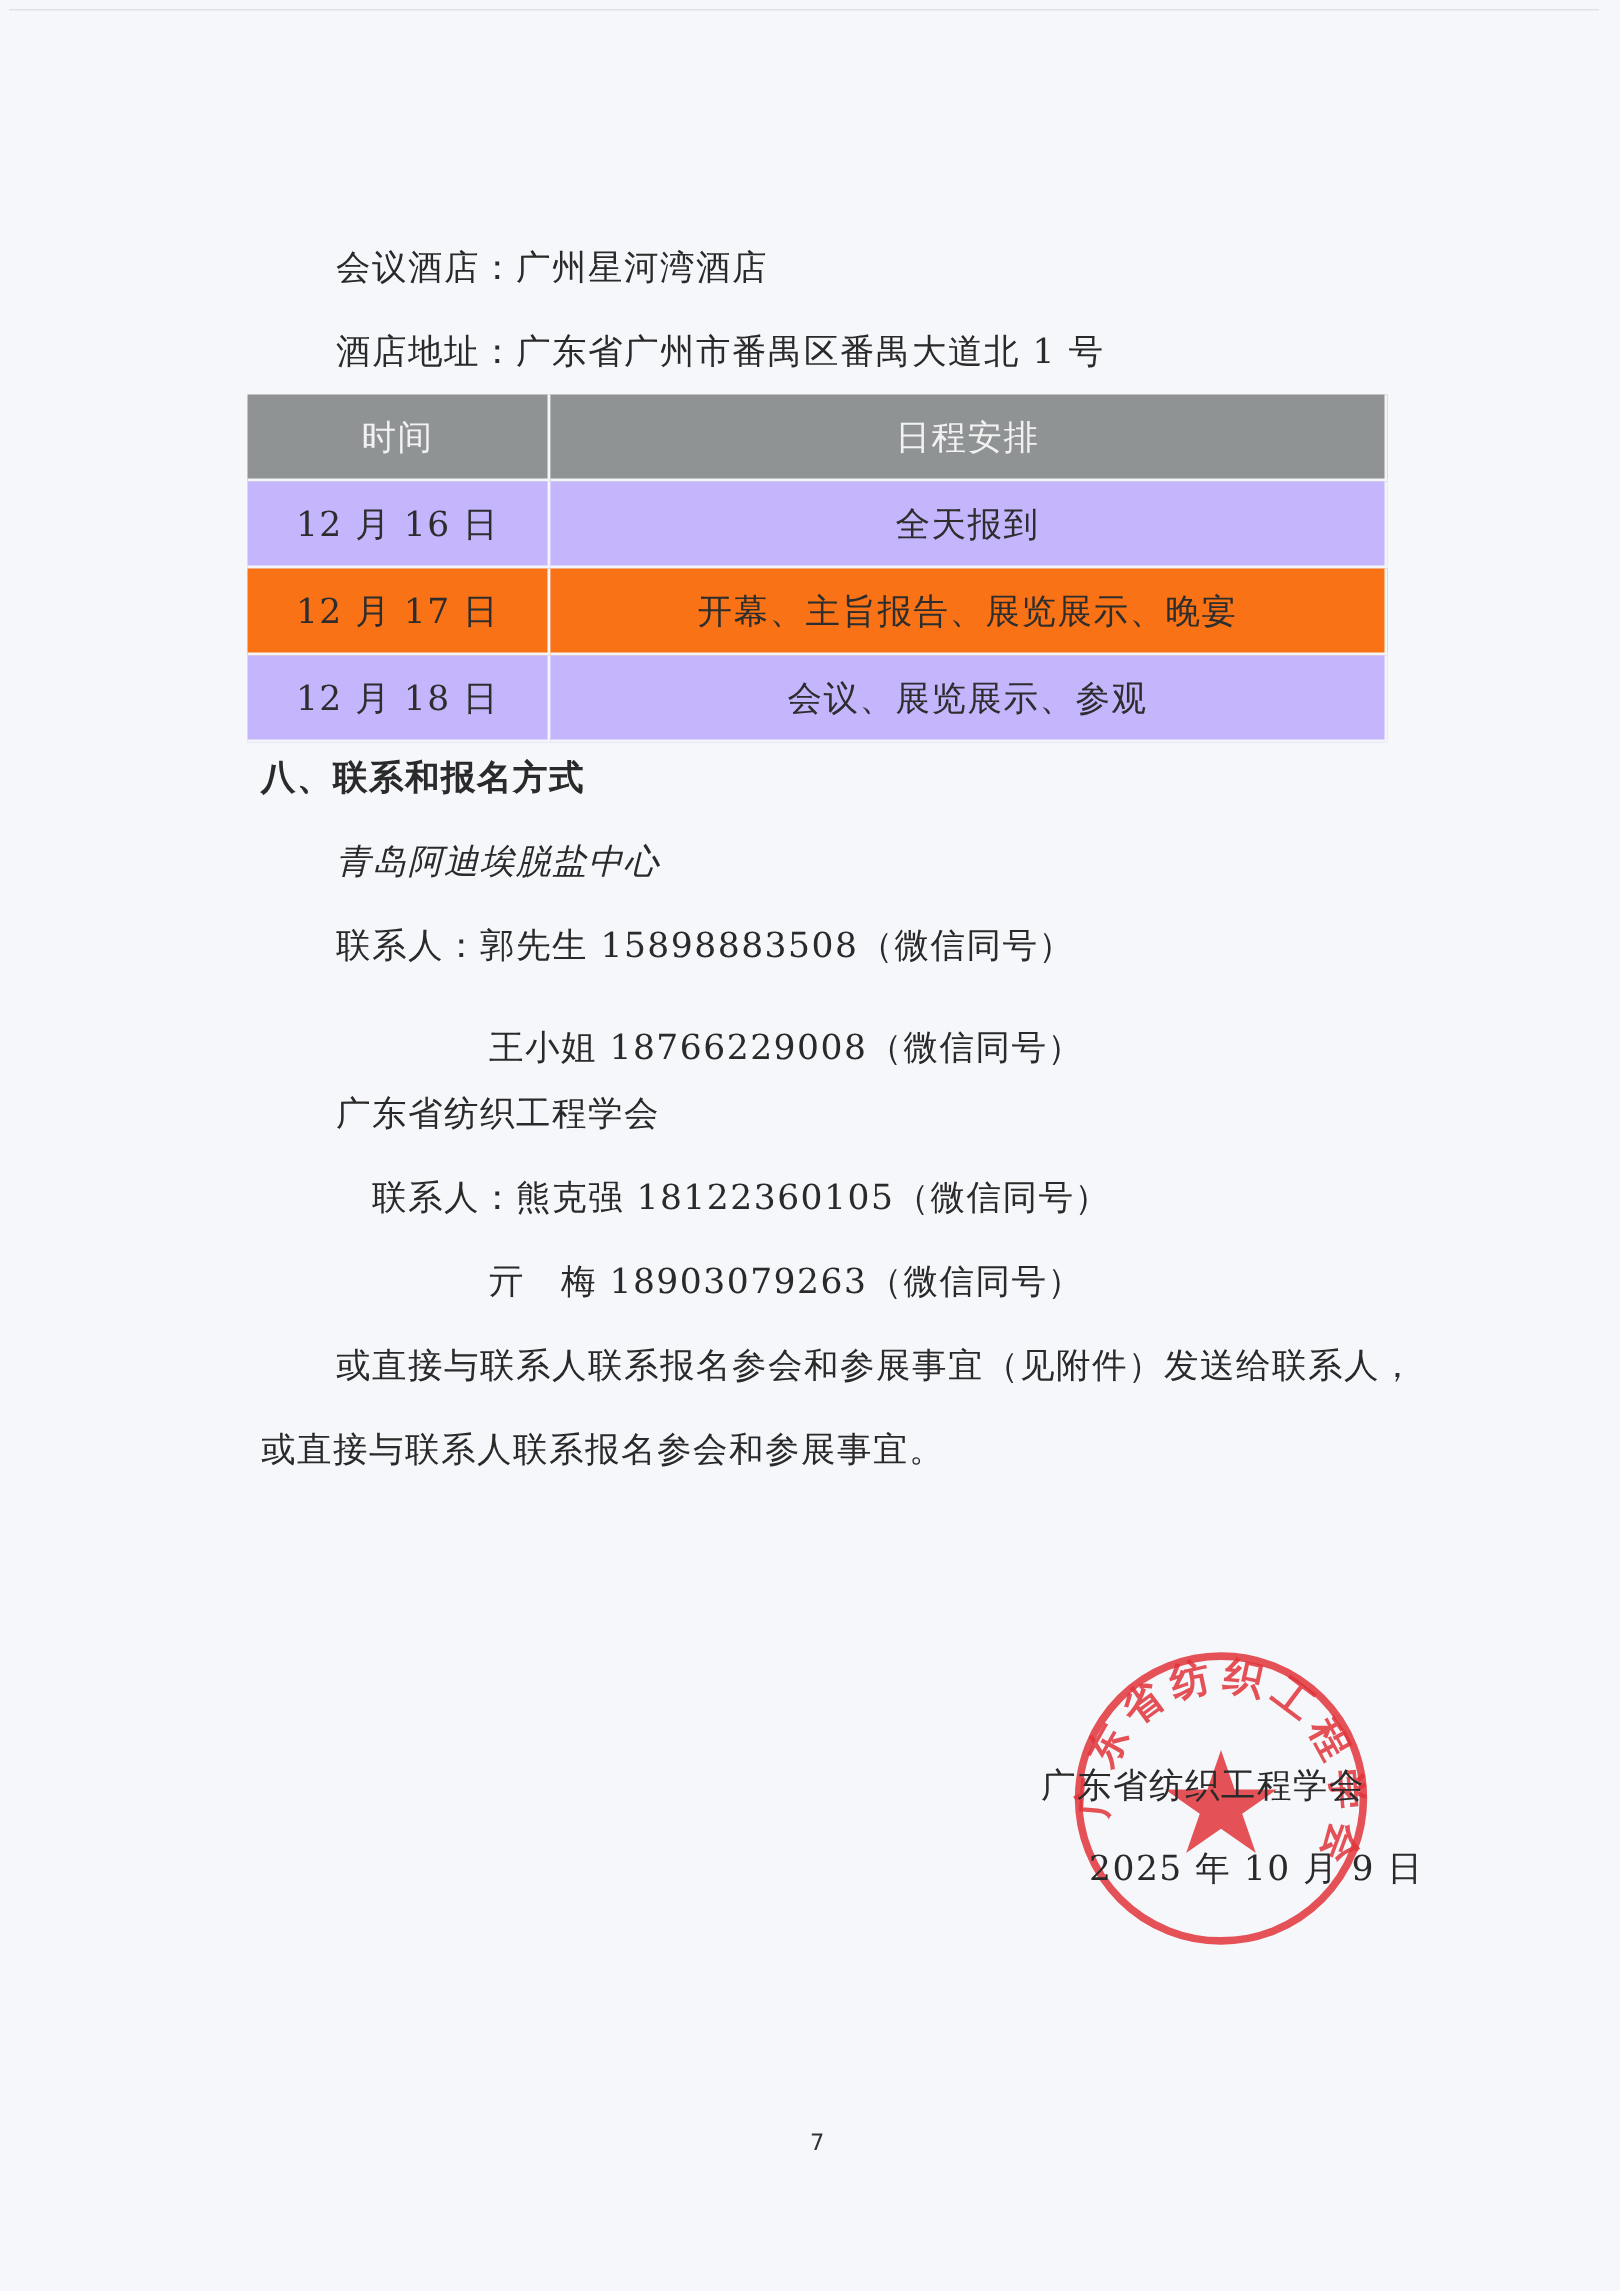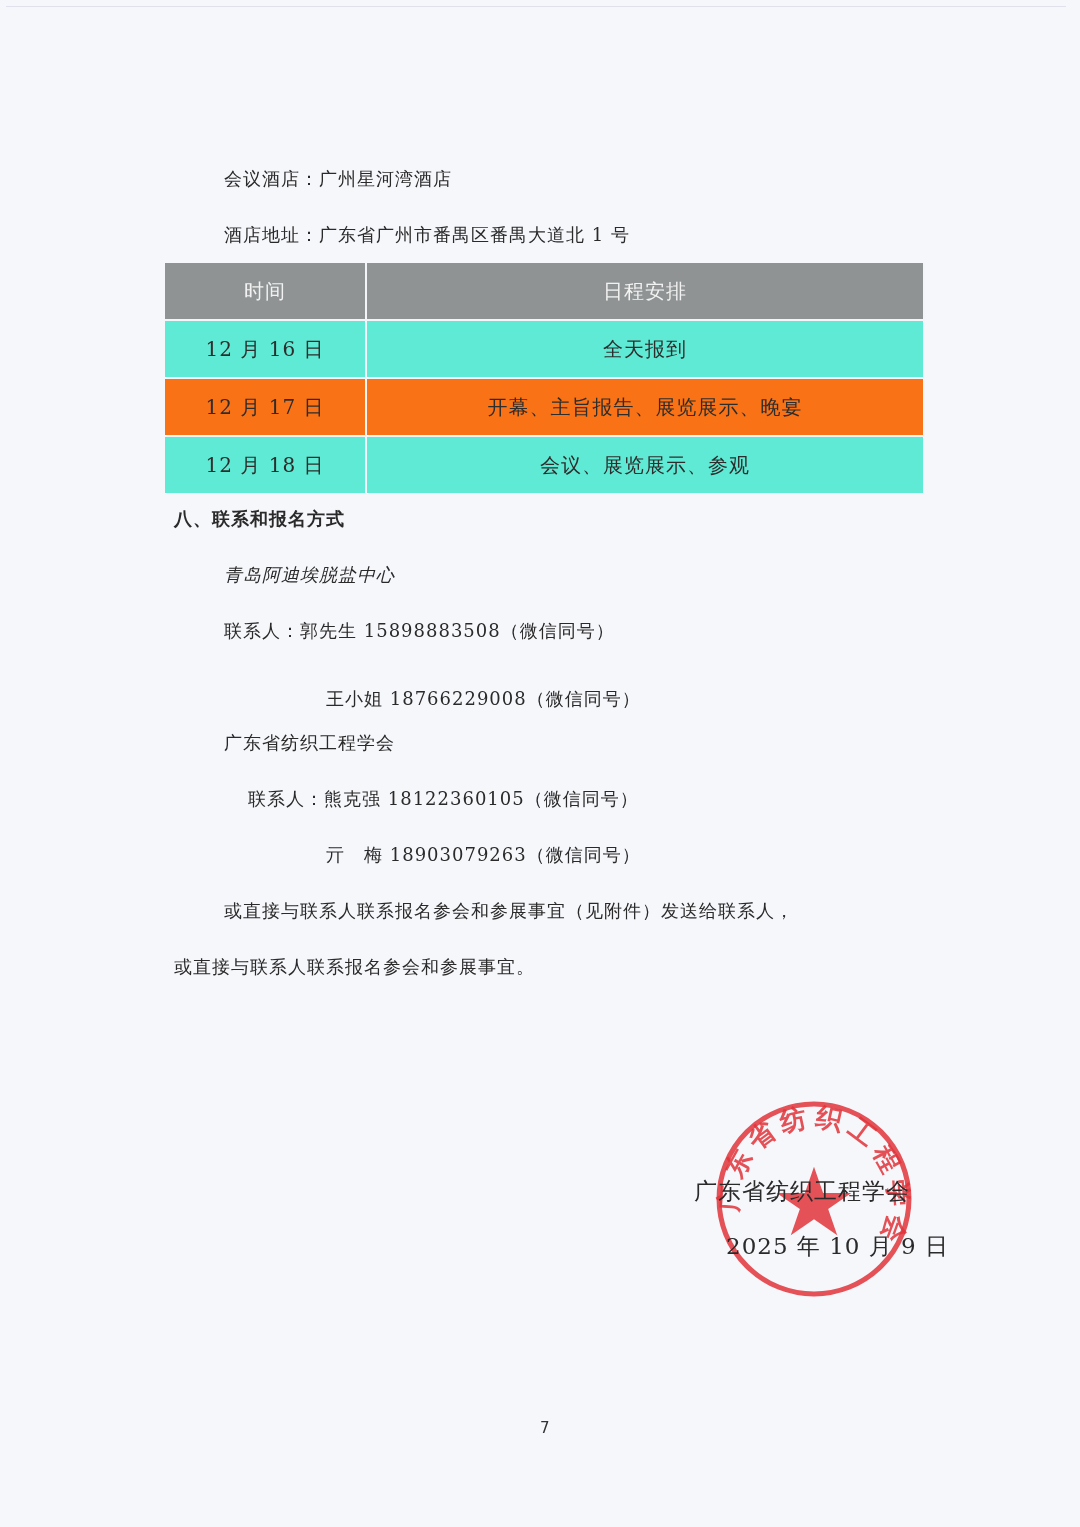--- a/index.html
+++ b/index.html
@@ -21,55 +21,55 @@
       width: 1080px; height: 1527px;
     }
     .top-rule {
       position: absolute;
       left: 6px; top: 6px;
       width: 1060px; height: 1px;
       background: #dfe2ea;
     }
     .line {
       position: absolute;
-      font-size: 18px;
+      font-size: 23px;
       line-height: 30px;
       white-space: nowrap;
       letter-spacing: 1px;
     }
     .bold {
       font-weight: bold;
     }
     table.schedule {
       position: absolute;
       left: 165px;
       top: 263px;
       width: 760px;
       border-collapse: separate;
       border-spacing: 0;
-      font-size: 20px;
+      font-size: 23px;
       letter-spacing: 1px;
     }
     table.schedule th, table.schedule td {
       text-align: center;
       padding: 0;
       height: 56px;
       border-right: 2px solid #f4f5f8;
       border-bottom: 2px solid #f4f5f8;
     }
     table.schedule th {
       background: #8f9394;
       color: #f2f2f2;
       font-weight: normal;
     }
     table.schedule th.col-time, table.schedule td.col-time { width: 200px; }
     table.schedule td {
       color: #2d2d2d;
     }
-    table.schedule tr.row-odd td { background: #5eead4; }
+    table.schedule tr.row-odd td { background: #c4b5fd; }
     table.schedule tr.row-even td { background: #f97316; }
 
     .stamp {
       position: absolute;
       left: 713px;
       top: 1098px;
       width: 202px;
       height: 202px;
     }
     .sign {

